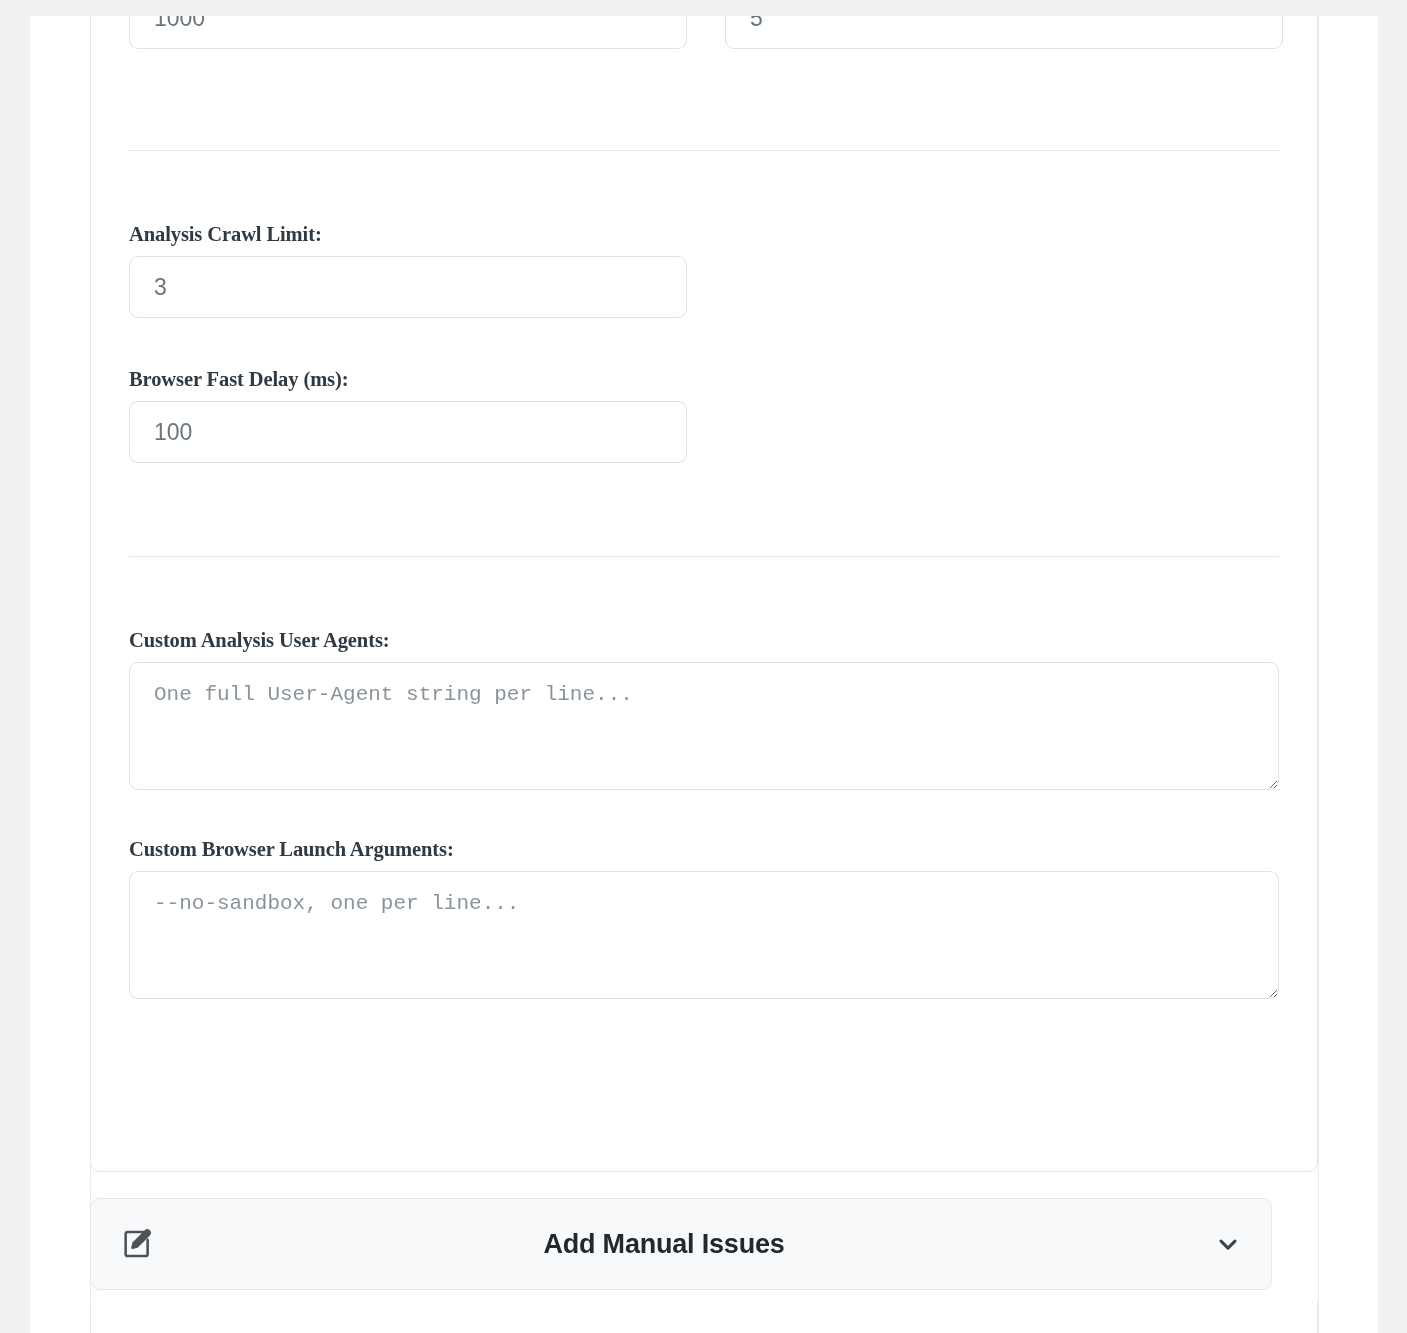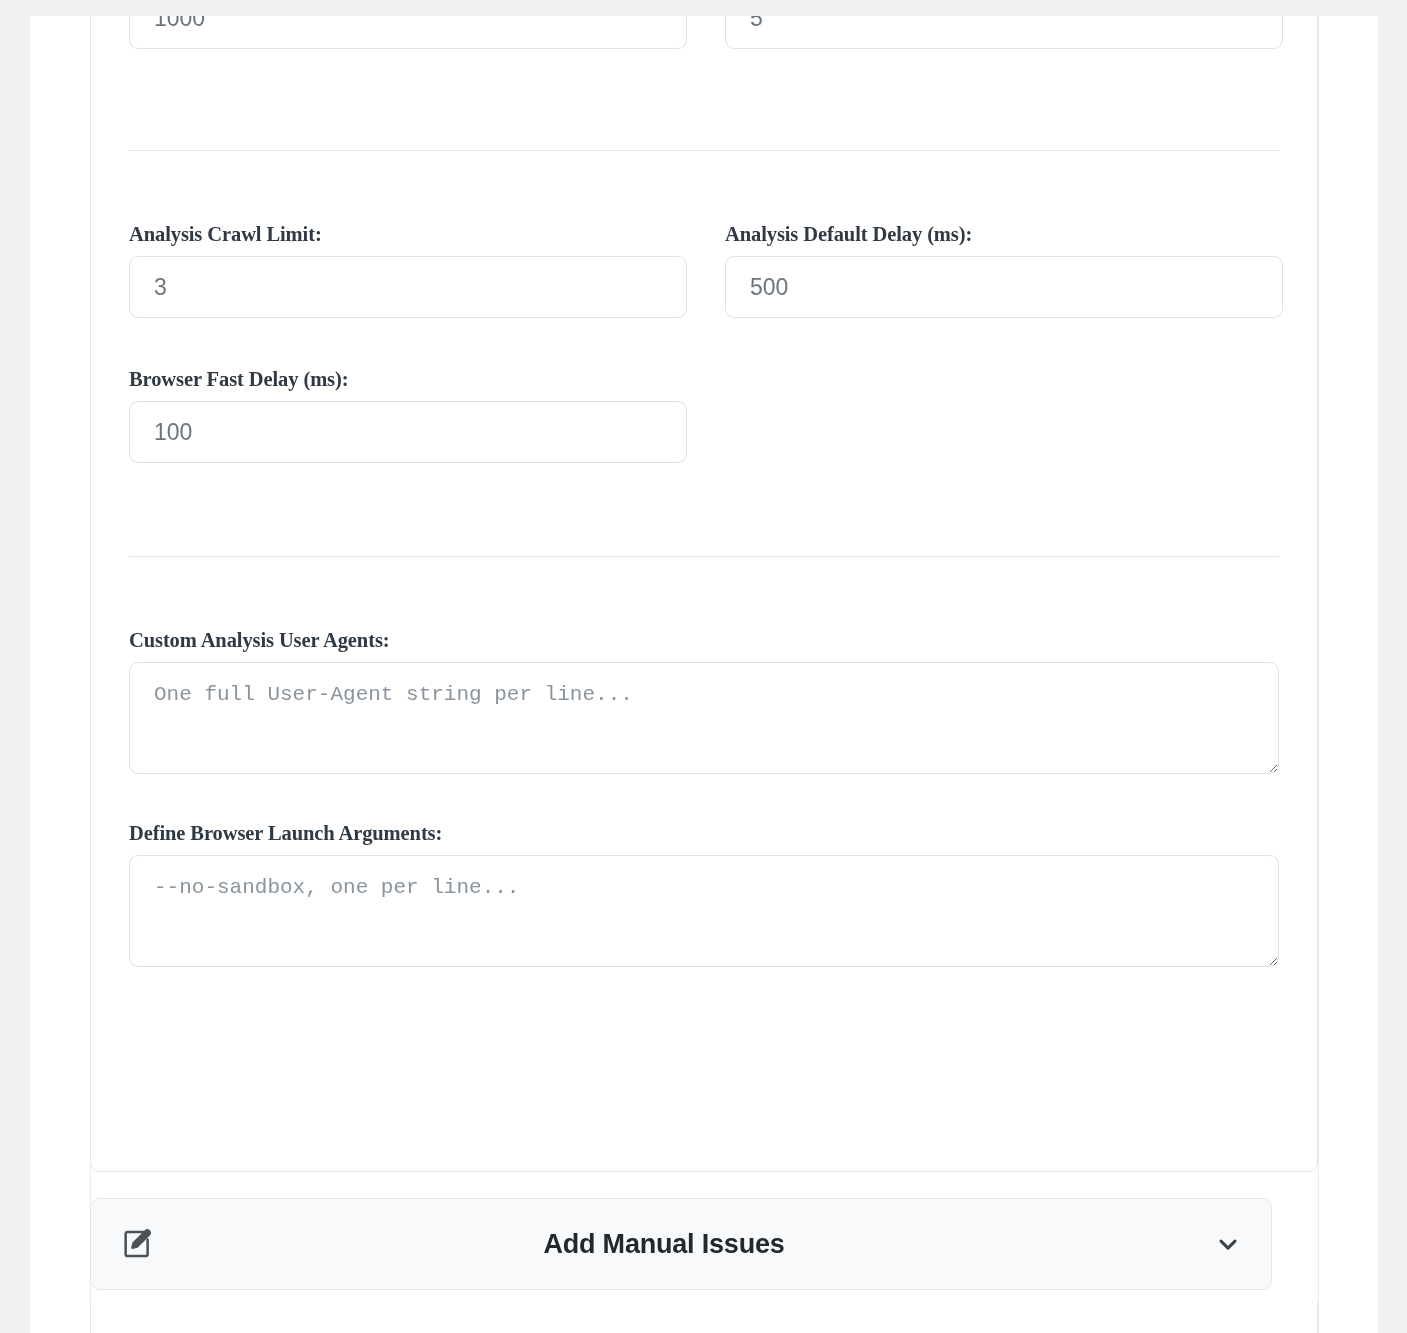--- a/index.html
+++ b/index.html
@@ -74,21 +74,21 @@
     font-size: 23px;
     color: #6b757e;
     font-family: "Liberation Sans", sans-serif;
     outline: none;
   }
   input.text-input::placeholder { color: #8b959d; }
 
   textarea.area-input {
     display: block;
     width: 100%;
-    height: 112px;
+    height: 128px;
     border: 1px solid #dee2e6;
     border-radius: 9px;
     background: #fff;
     padding: 18px 24px;
     font-size: 21px;
     line-height: 1.35;
     color: #6b757e;
     font-family: "Liberation Mono", monospace;
     outline: none;
     resize: vertical;
@@ -201,24 +201,20 @@
       </div>
     </div>
 
     <hr class="divider" style="margin-top:101px;">
 
     <div class="row" style="margin-top:72px;">
       <div class="field">
         <label class="field-label">Analysis Crawl Limit:</label>
         <input class="text-input" type="text" value="3" style="">
       </div>
-      <div class="field">
-        <label class="field-label">Analysis Default Delay (ms):</label>
-        <input class="text-input" type="text" value="500" style="">
-      </div>
     </div>
 
     <div class="row" style="margin-top:50px;">
       <div class="field">
         <label class="field-label">Browser Fast Delay (ms):</label>
         <input class="text-input" type="text" value="100" style="">
       </div>
       <div class="field"></div>
     </div>
 
@@ -226,21 +222,21 @@
 
     <div class="row" style="margin-top:72px;">
       <div class="field full">
         <label class="field-label">Custom Analysis User Agents:</label>
         <textarea class="area-input" placeholder="One full User-Agent string per line..." style=""></textarea>
       </div>
     </div>
 
     <div class="row" style="margin-top:48px;">
       <div class="field full">
-        <label class="field-label">Define Browser Launch Arguments:</label>
+        <label class="field-label">Custom Browser Launch Arguments:</label>
         <textarea class="area-input" placeholder="--no-sandbox, one per line..." style=""></textarea>
       </div>
     </div>
 
   </div>
 
   <div class="panel">
     <span class="panel-icon">
       <svg width="34" height="34" viewBox="0 0 24 24" fill="none" stroke="currentColor" stroke-width="1.8" stroke-linecap="round" stroke-linejoin="round">
         <path d="M17 3.5H5.5A1.5 1.5 0 0 0 4 5v14a1.5 1.5 0 0 0 1.5 1.5H18a1.5 1.5 0 0 0 1.5-1.5V9"></path>

